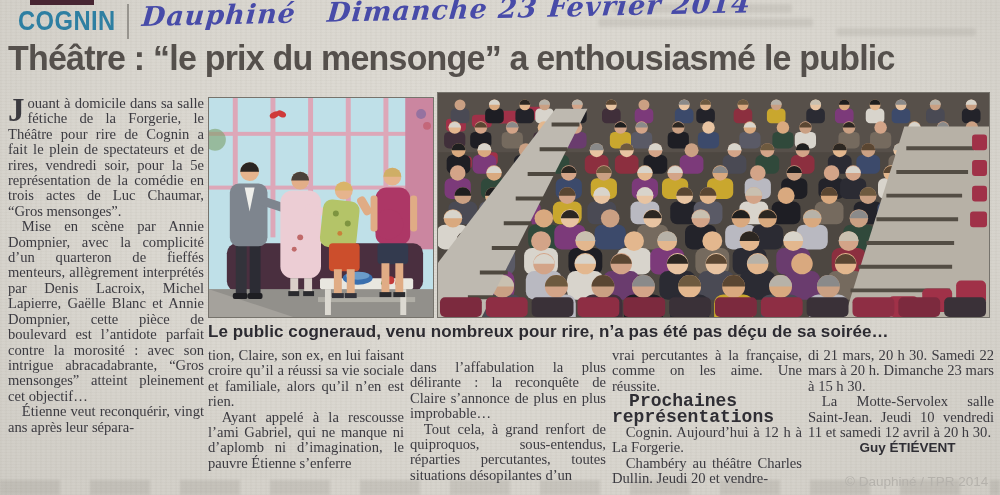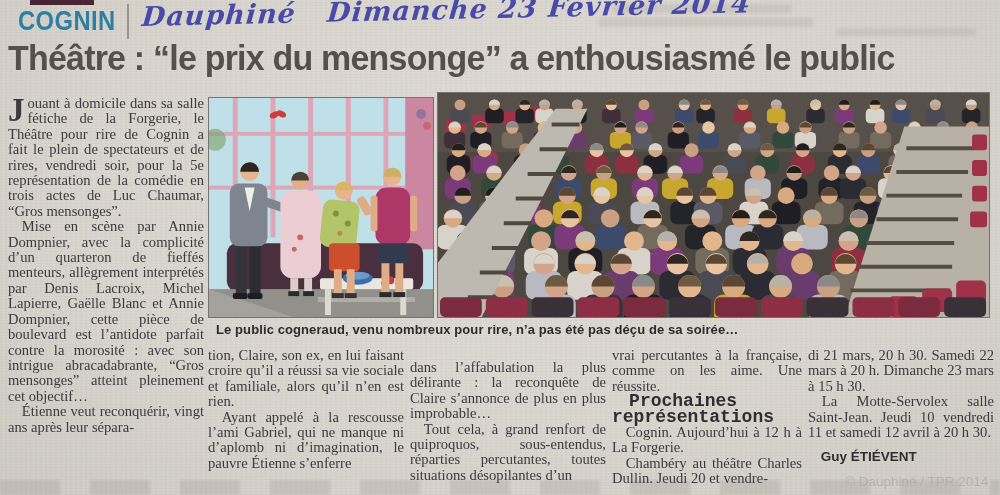--- a/index.html
+++ b/index.html
@@ -41,28 +41,28 @@
   
   .col{position:absolute;text-align:justify;color:var(--body);
     font-size:14.6px;line-height:15.4px;}
   .col p{text-indent:.95em;}
   .col p.first{text-indent:0;}
   .dropcap{float:left;font-weight:bold;font-size:33px;line-height:27px;
     padding:1px 3px 0 0;color:var(--body);}
   .subhead{font-family:Liberation Mono, monospace;font-weight:bold;font-size:18px;
     color:#2f2e34;}
   .byline{font-family:"Liberation Sans",sans-serif;font-weight:bold;font-size:13.5px;
-    color:#2f2e34;text-align:left;margin-top:9px;text-indent:0;}
+    color:#2f2e34;text-align:center;margin-top:0;text-indent:0;}
   
   .photo{position:absolute;border:1px solid #76736c;box-shadow:0 0 0 2px #eceae4 inset;
     overflow:hidden;background:#888;}
   .photo svg{display:block;width:100%;height:100%;}
   .caption{
-    left:216px;top:322px;width:782px;font-family:"Liberation Sans",sans-serif;
-    font-weight:bold;font-size:13px;color:var(--caption);letter-spacing:.1px;
+    left:208px;top:322px;width:782px;font-family:"Liberation Sans",sans-serif;
+    font-weight:bold;font-size:17px;color:var(--caption);letter-spacing:.1px;
   }
   .watermark{
     left:845px;top:474px;width:150px;font-family:"Liberation Sans",sans-serif;
     font-size:13.5px;color:var(--watermark);white-space:nowrap;
   }
 </style>
 </head>
 <body>
 
 <div class="page">

